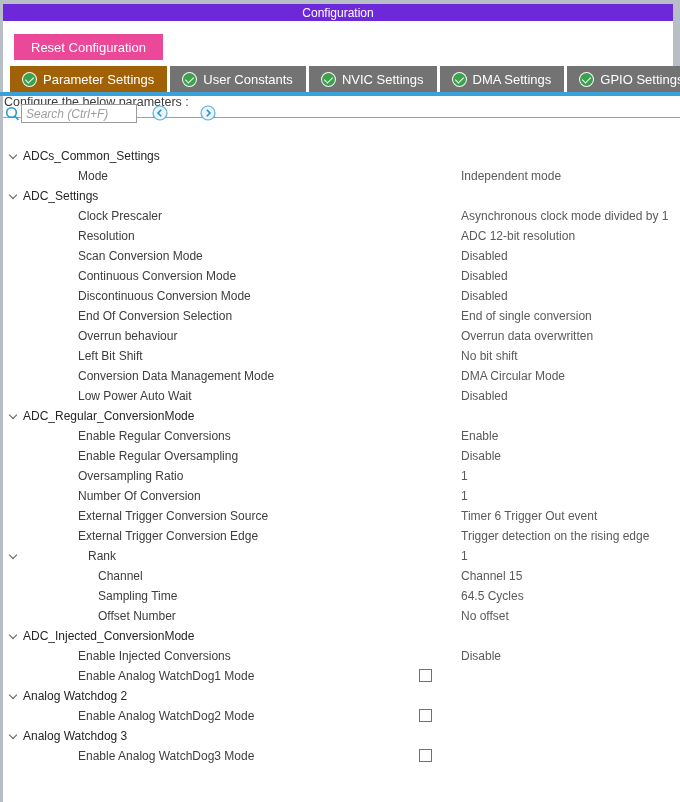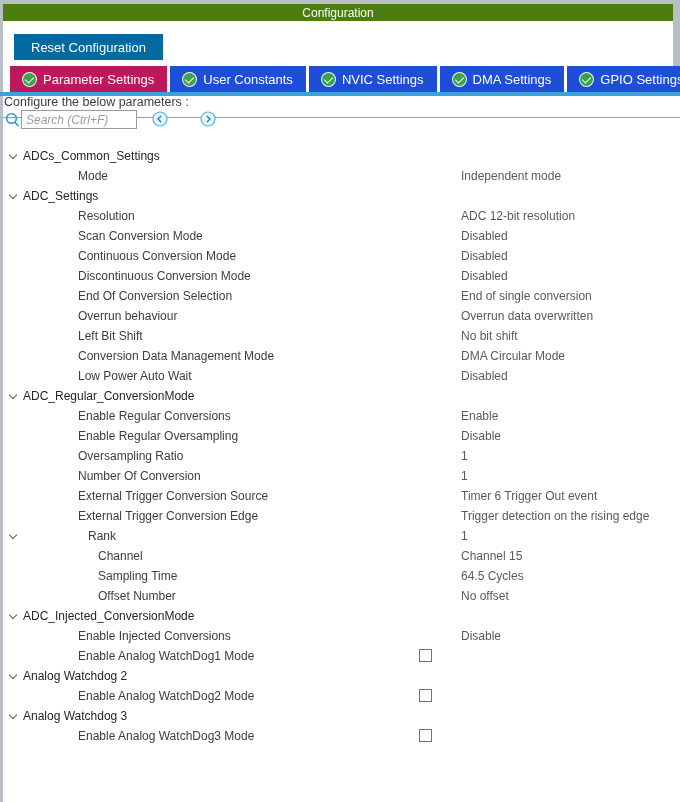--- a/index.html
+++ b/index.html
@@ -11,54 +11,54 @@
     overflow:hidden;
     -webkit-font-smoothing:antialiased;
   }
   
   .edge-left  { position:absolute; left:0; top:0; width:3px; height:802px; background:#b7bec5; }
   .edge-top   { position:absolute; left:0; top:0; width:680px; height:4px; background:#b7bec5; }
   .edge-right { position:absolute; right:0; top:0; width:7px; height:96px; background:#b7bec5; }
 
   .titlebar {
     position:absolute; top:4px; left:3px; right:7px; height:17px;
-    background:#4d7c0f; color:#ffffff; font-size:12px;
+    background:#6d28d9; color:#ffffff; font-size:12px;
     display:flex; align-items:center; justify-content:center;
   }
 
   .reset-btn {
     position:absolute; left:14px; top:34px; height:26px; padding:0 17px;
-    background:#0369a1; color:#ffffff; font-size:13px; border:none;
+    background:#ec4899; color:#ffffff; font-size:13px; border:none;
     font-family:"Liberation Sans", sans-serif; cursor:pointer;
   }
 
   .tab-bar { position:absolute; left:10px; top:66px; display:flex; gap:3px; }
   .tab {
     height:26px; display:inline-flex; align-items:center; gap:7px;
     padding:0 13px; color:#ffffff; font-size:13px; cursor:pointer;
-    background:#1d4ed8; white-space:nowrap;
-  }
-  .tab.active { background:#be185d; }
+    background:#737373; white-space:nowrap;
+  }
+  .tab.active { background:#a16207; }
   .tab-check {
     width:13px; height:13px; border-radius:50%; background:#3ca24d;
     box-shadow:0 0 0 1px rgba(255,255,255,0.95); position:relative; flex:none;
   }
   .tab-check::after {
     content:""; position:absolute; left:4px; top:2px; width:4px; height:7px;
     border-right:1.6px solid #fff; border-bottom:1.6px solid #fff; transform:rotate(45deg);
   }
   .tab-underline { position:absolute; left:0; top:92px; width:680px; height:4px; background:#3aa2db; }
 
   .banner {
     position:absolute; left:3px; right:0; top:96px; height:22px;
     border-bottom:1px solid #9aa0a6; color:#3c3c3c; font-size:12.5px;
     line-height:13px; padding-left:1px; background:#ffffff;
   }
 
-  .search-row { position:absolute; left:0; top:110px; width:680px; height:22px; }
+  .search-row { position:absolute; left:0; top:104px; width:680px; height:22px; }
   .search-icon { position:absolute; left:5px; top:2px; }
   .search-input {
     position:absolute; left:21px; top:0; width:116px; height:19px;
     border:1px solid #9b9b9b; font-family:"Liberation Sans", sans-serif;
     font-size:12px; padding:0 4px; color:#444;
   }
   .search-input::placeholder { color:#9e9e9e; font-style:italic; }
   .nav-circle { position:absolute; top:1px; width:16px; height:16px; cursor:pointer; }
   .nav-prev { left:152px; }
   .nav-next { left:200px; }
@@ -149,20 +149,24 @@
     </div>
     <div class="row">
       <span class="lbl lbl-param">Mode</span>
       <span class="val">Independent mode</span>
     </div>
     <div class="row">
       <span class="chev"></span>
       <span class="lbl lbl-group">ADC_Settings</span>
     </div>
     <div class="row">
+      <span class="lbl lbl-param">Clock Prescaler</span>
+      <span class="val">Asynchronous clock mode divided by 1</span>
+    </div>
+    <div class="row">
       <span class="lbl lbl-param">Resolution</span>
       <span class="val">ADC 12-bit resolution</span>
     </div>
     <div class="row">
       <span class="lbl lbl-param">Scan Conversion Mode</span>
       <span class="val">Disabled</span>
     </div>
     <div class="row">
       <span class="lbl lbl-param">Continuous Conversion Mode</span>
       <span class="val">Disabled</span>

